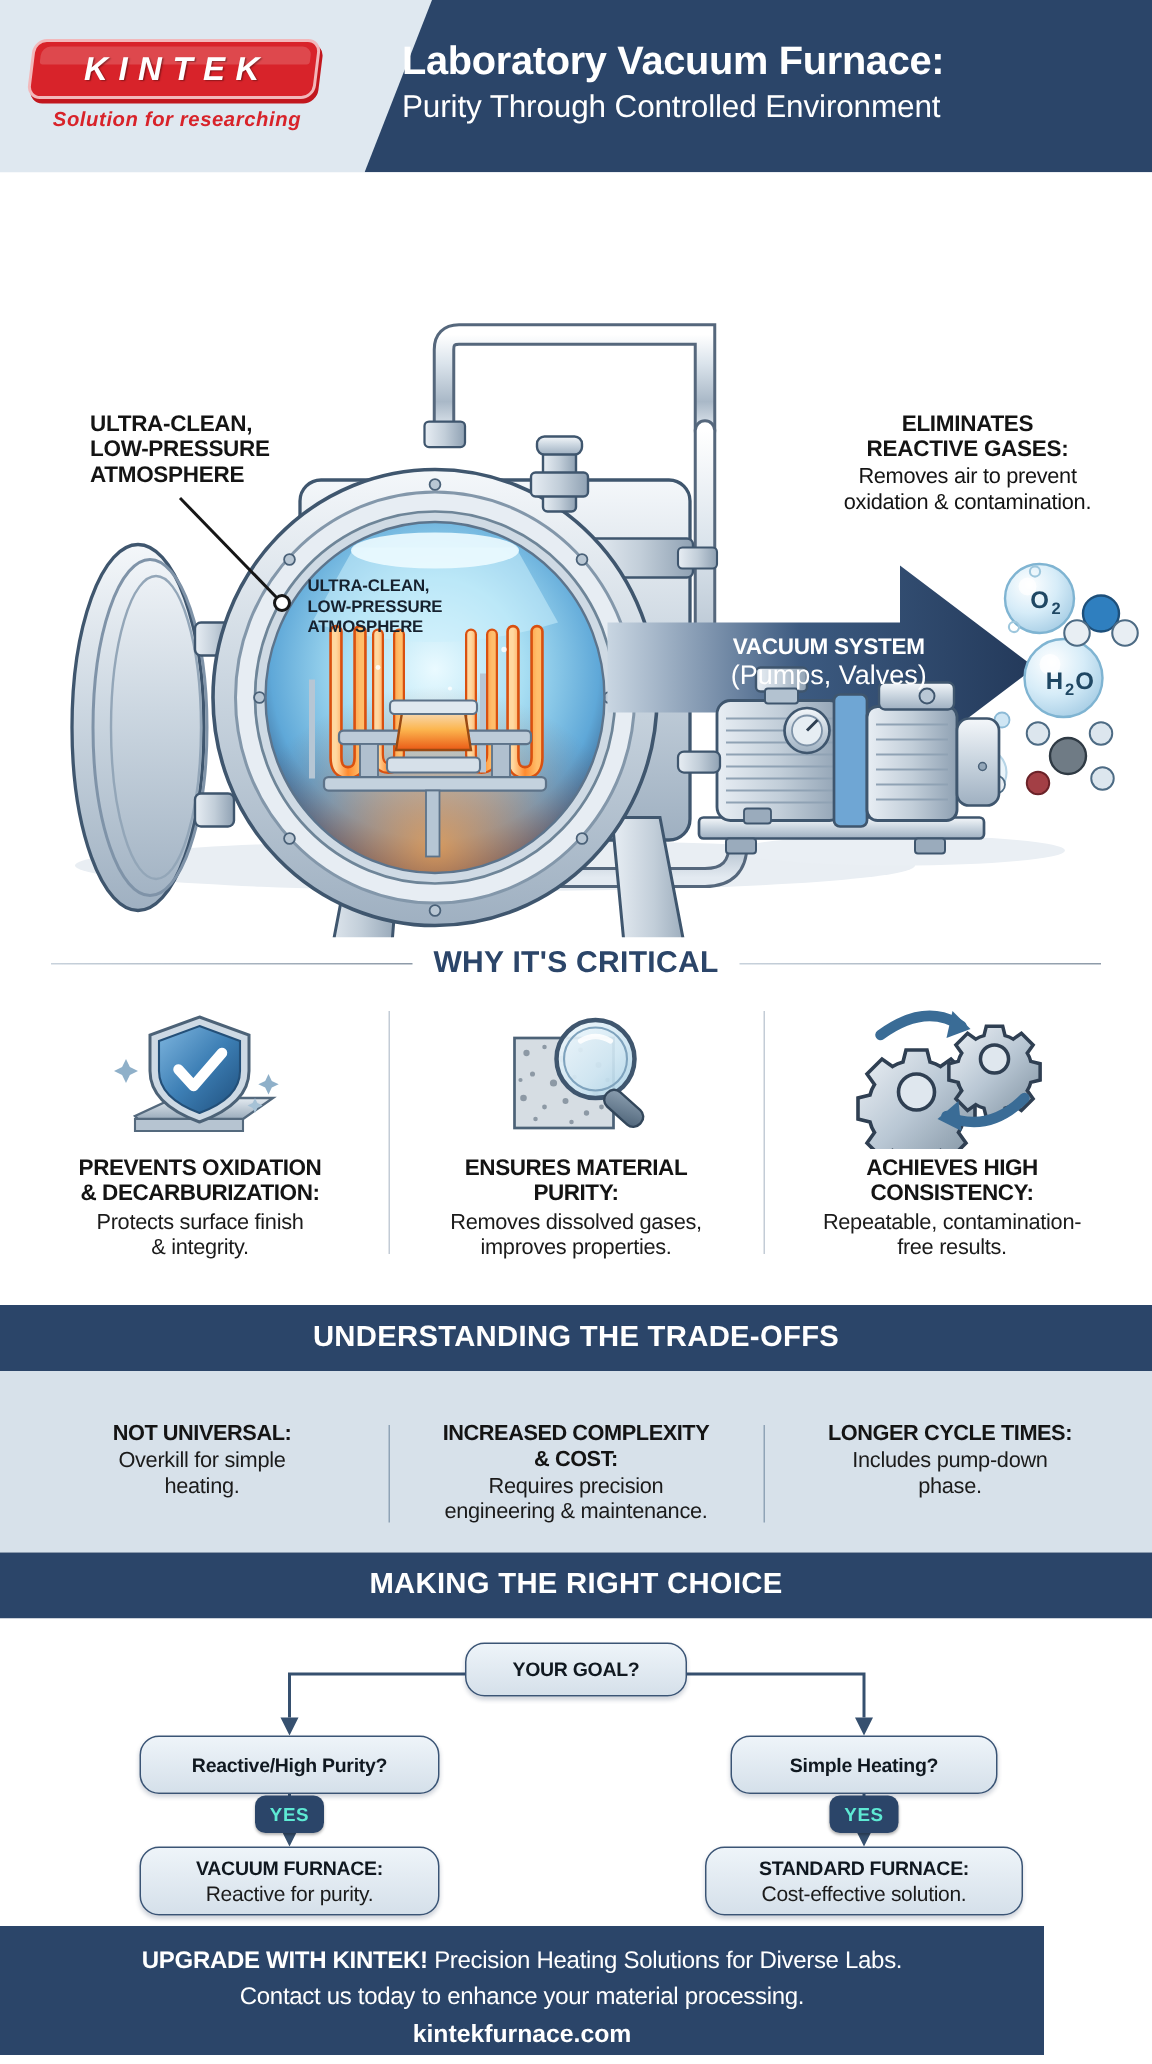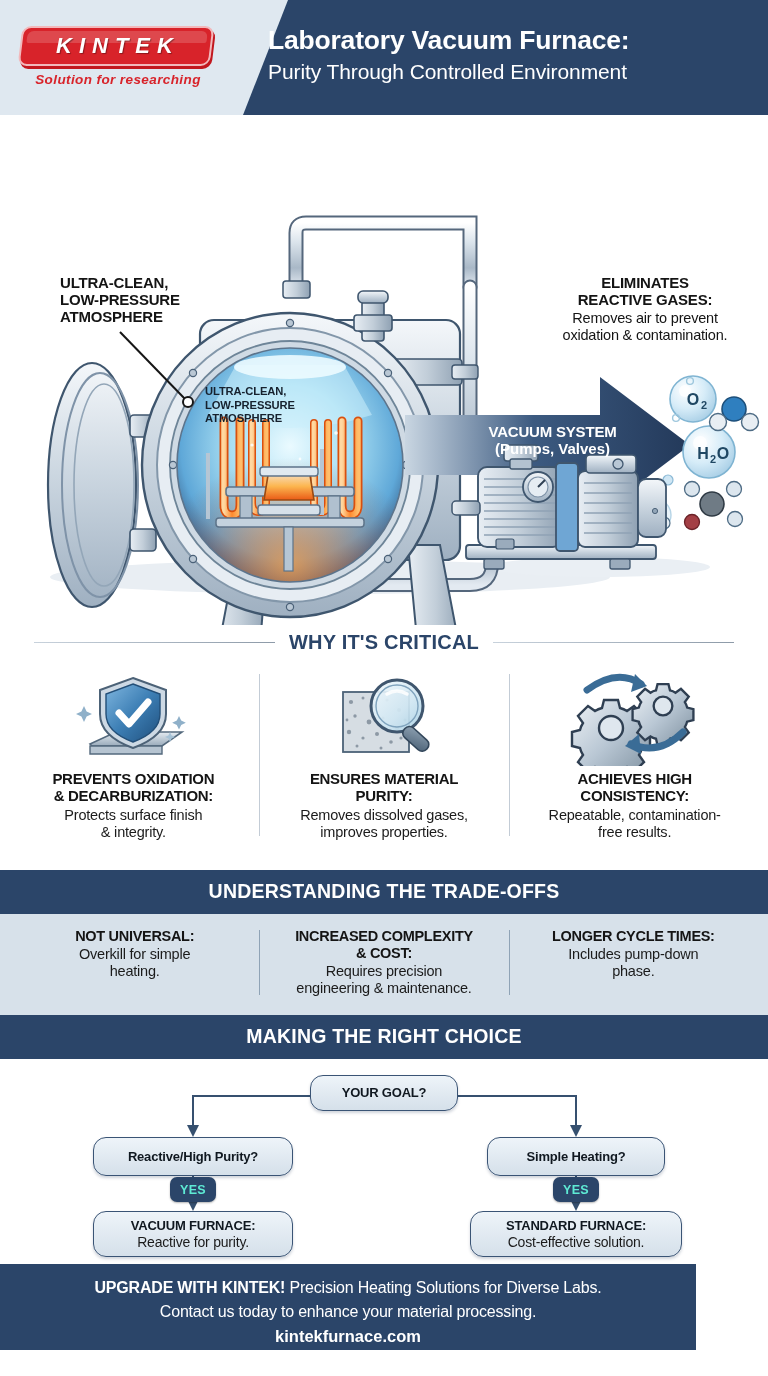--- a/index.html
+++ b/index.html
@@ -53,42 +53,42 @@
   .callout-left { left: 60px; top: 160px; font-size: 15px; letter-spacing: -.2px; }
   .callout-right { left: 525px; top: 160px; width: 240px; font-size: 15px; text-align: center; letter-spacing: -.2px; }
   .callout-right .sub { font-weight: 400; font-size: 14.5px; line-height: 1.22; display:block; margin-top:1px; }
   .chamber-label {
     position: absolute; left: 205px; top: 270px; width: 125px;
     font-size: 11.2px; font-weight: bold; color: #16212e; line-height: 1.22;
     letter-spacing: -.1px;
   }
   .arrow-label { position: absolute; left: 470px; top: 308px; width: 165px; text-align: center; color: #fff; }
   .arrow-label .a1 { font-size: 15px; font-weight: bold; letter-spacing: -.2px; }
-  .arrow-label .a2 { font-size: 15px; font-weight: 700; }
+  .arrow-label .a2 { font-size: 18px; font-weight: 400; }
 
   
   .why { position: relative; width: 768px; height: 245px; background: #fff; padding-top: 6px; }
   .sec-head-rule { display: flex; align-items: center; justify-content: center; gap: 14px; padding: 0 34px; }
   .sec-head-rule .rule { flex: 1; height: 1.5px; background: linear-gradient(90deg, #c8d2dc, #8d9aa8); }
   .sec-head-rule .txt { font-size: 20px; font-weight: bold; color: #2b4569; letter-spacing: .2px; white-space: nowrap; }
   .why-cols { display: flex; margin-top: 14px; padding: 0 8px; justify-content: space-between; }
   .why-col { flex: 1; text-align: center; padding: 0 10px; position: relative; }
   .why-col + .why-col::before {
     content: ""; position: absolute; left: 0; top: 6px; bottom: 6px; width: 1px; background: #c3ccd6;
   }
   .why-icon { height: 100px; display: flex; align-items: center; justify-content: center; }
   .why-title { font-size: 15px; font-weight: bold; color: #141414; line-height: 1.16; margin-top: 2px; letter-spacing: -.3px; }
   .why-body { font-size: 14.5px; color: #1b1b1b; line-height: 1.2; margin-top: 2px; letter-spacing: -.2px; }
 
   
   .band { width: 768px; background: #2b4569; color: #fff; text-align: center;
           font-size: 19.5px; font-weight: bold; letter-spacing: .2px; padding: 10px 0 11px; }
   .tradeoffs { width: 768px; background: #d7e1ea; padding: 14px 10px 18px; }
   .to-cols { display: flex; }
-  .to-col { flex: 1; text-align: center; padding: 0 12px; position: relative; }
+  .to-col { flex: 1; text-align: center; padding: 0 12px; position: relative; margin-top: 20px; }
   .to-col + .to-col::before {
     content: ""; position: absolute; left: 0; top: 2px; bottom: 2px; width: 1px; background: #8fa3b6;
   }
   .to-title { font-size: 14.5px; font-weight: bold; color: #141414; line-height: 1.16; letter-spacing: -.3px; }
   .to-body { font-size: 14.5px; color: #1b1b1b; line-height: 1.2; margin-top: 1px; letter-spacing: -.2px; }
 
   
   .choice { position: relative; width: 768px; height: 205px; background: #fff; }
   .choice svg { position: absolute; left: 0; top: 0; }
   .node {

